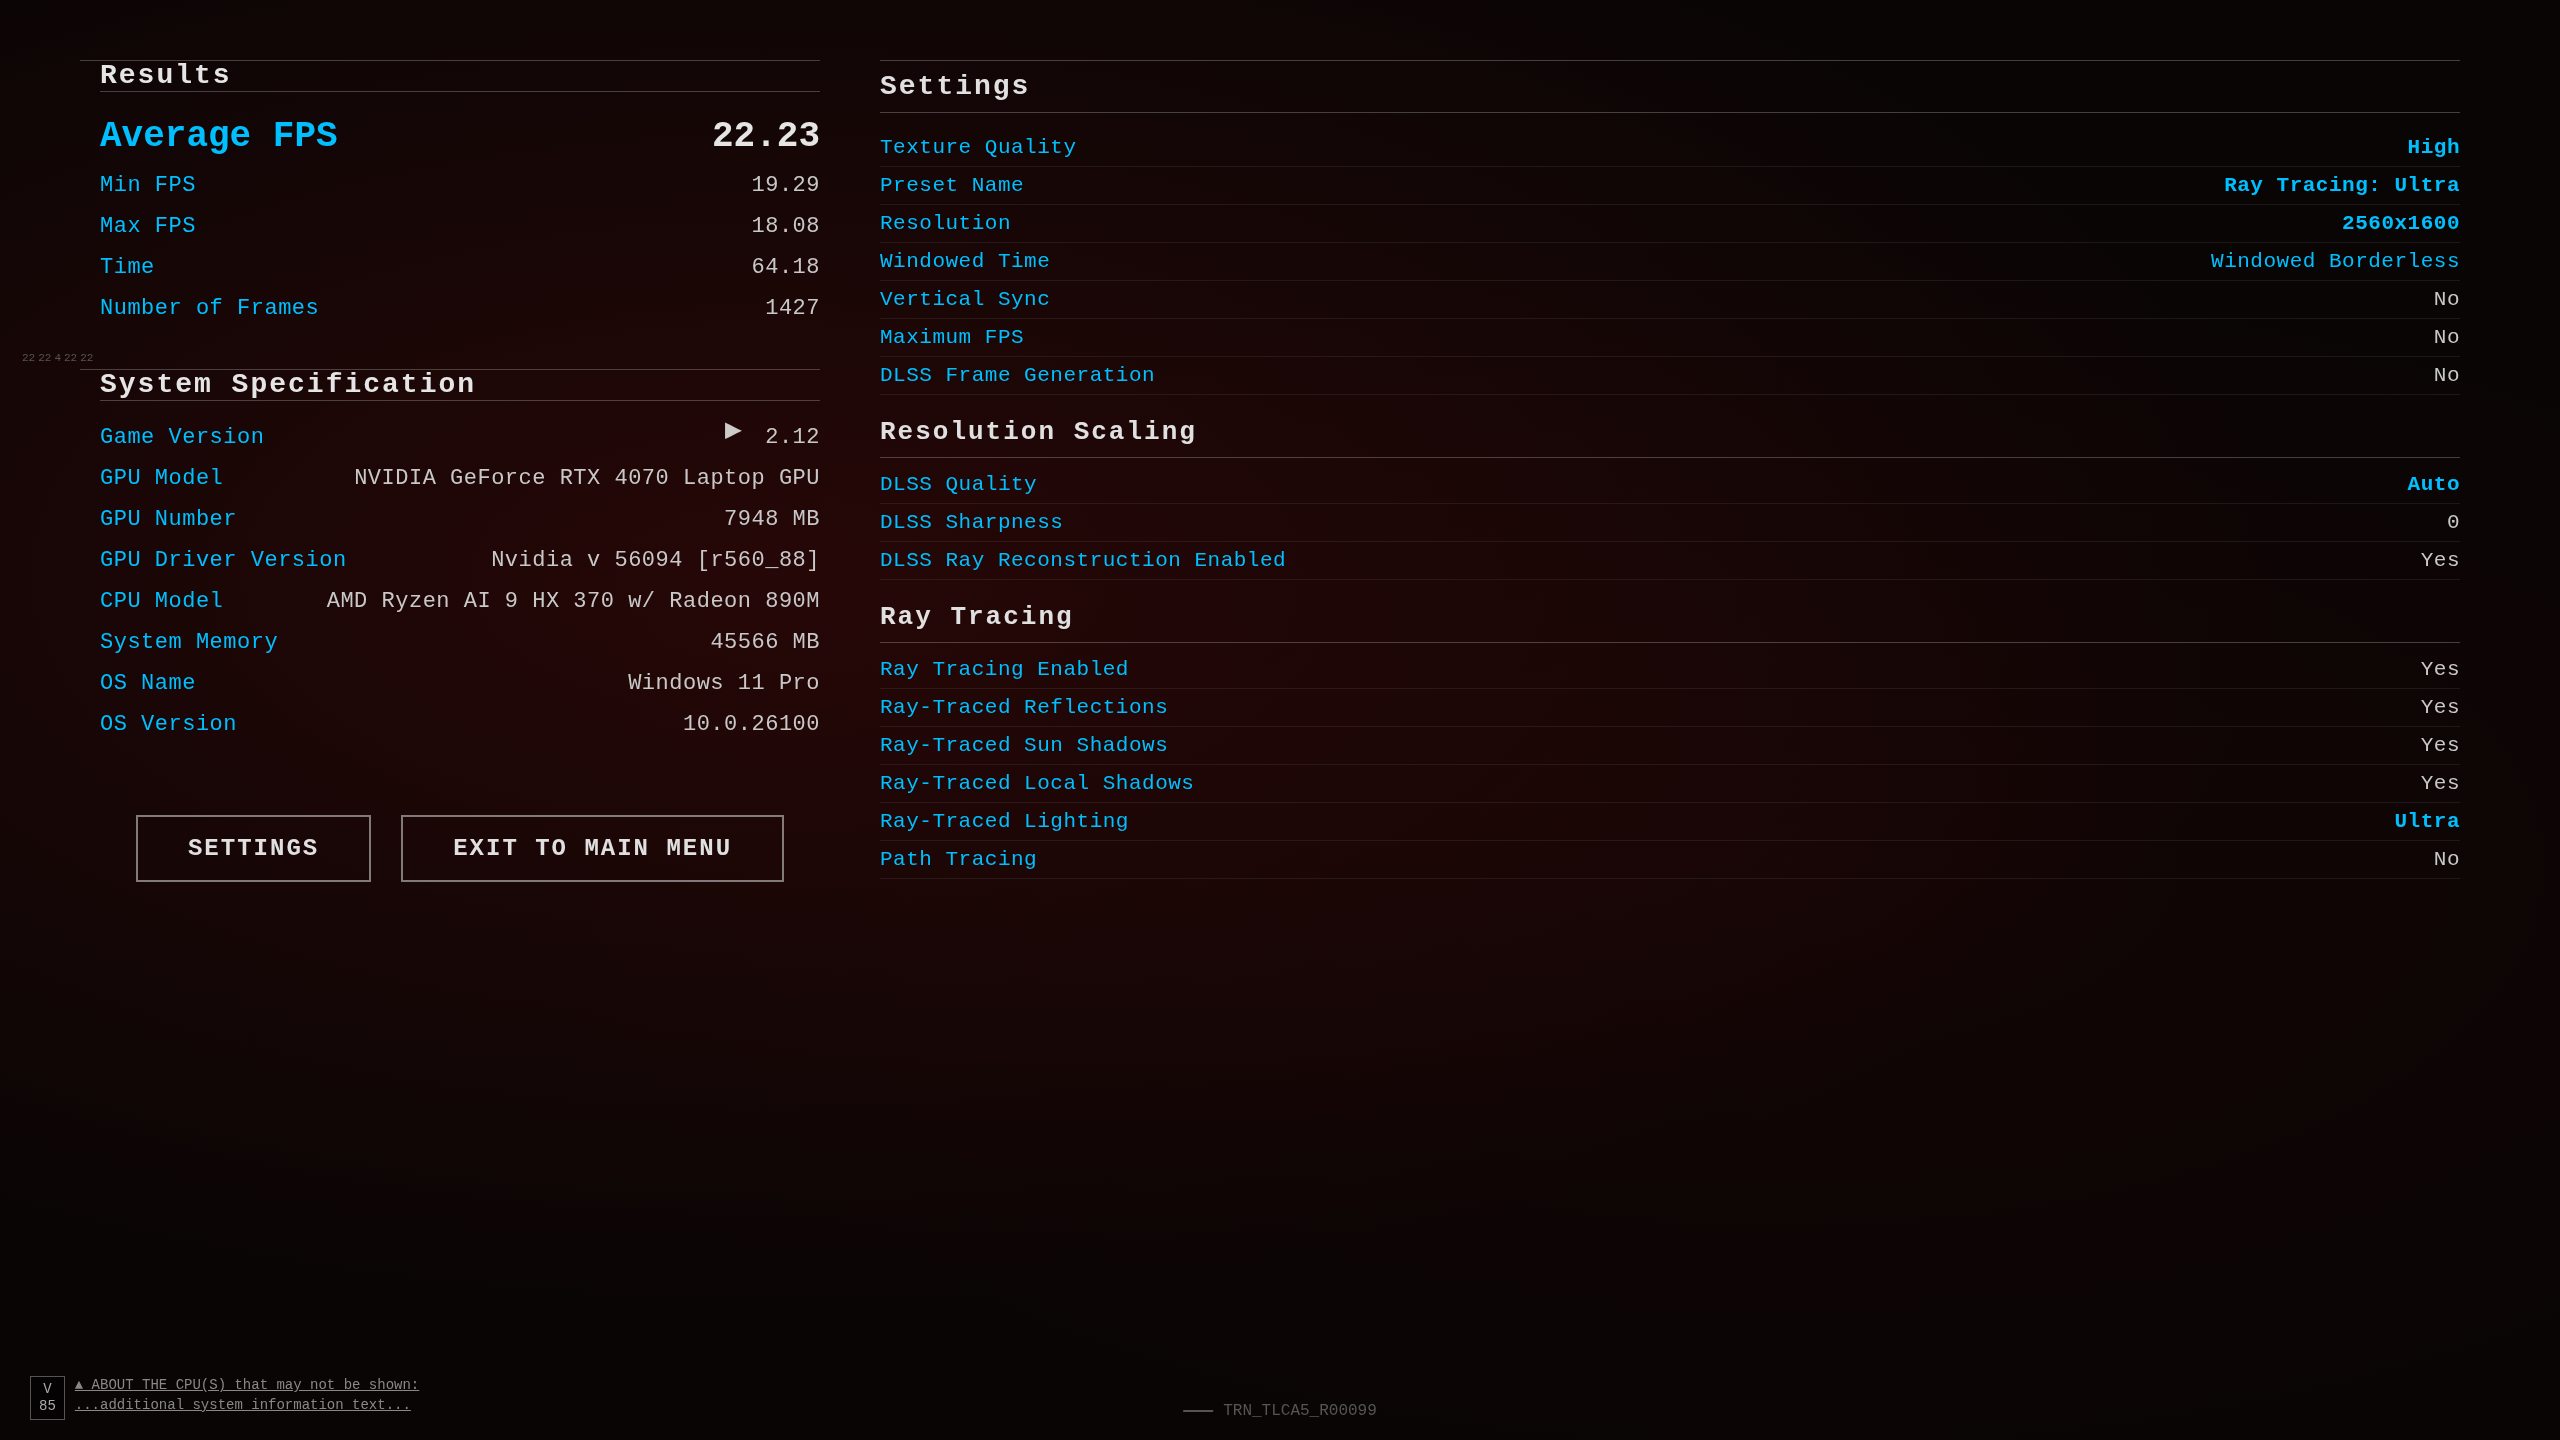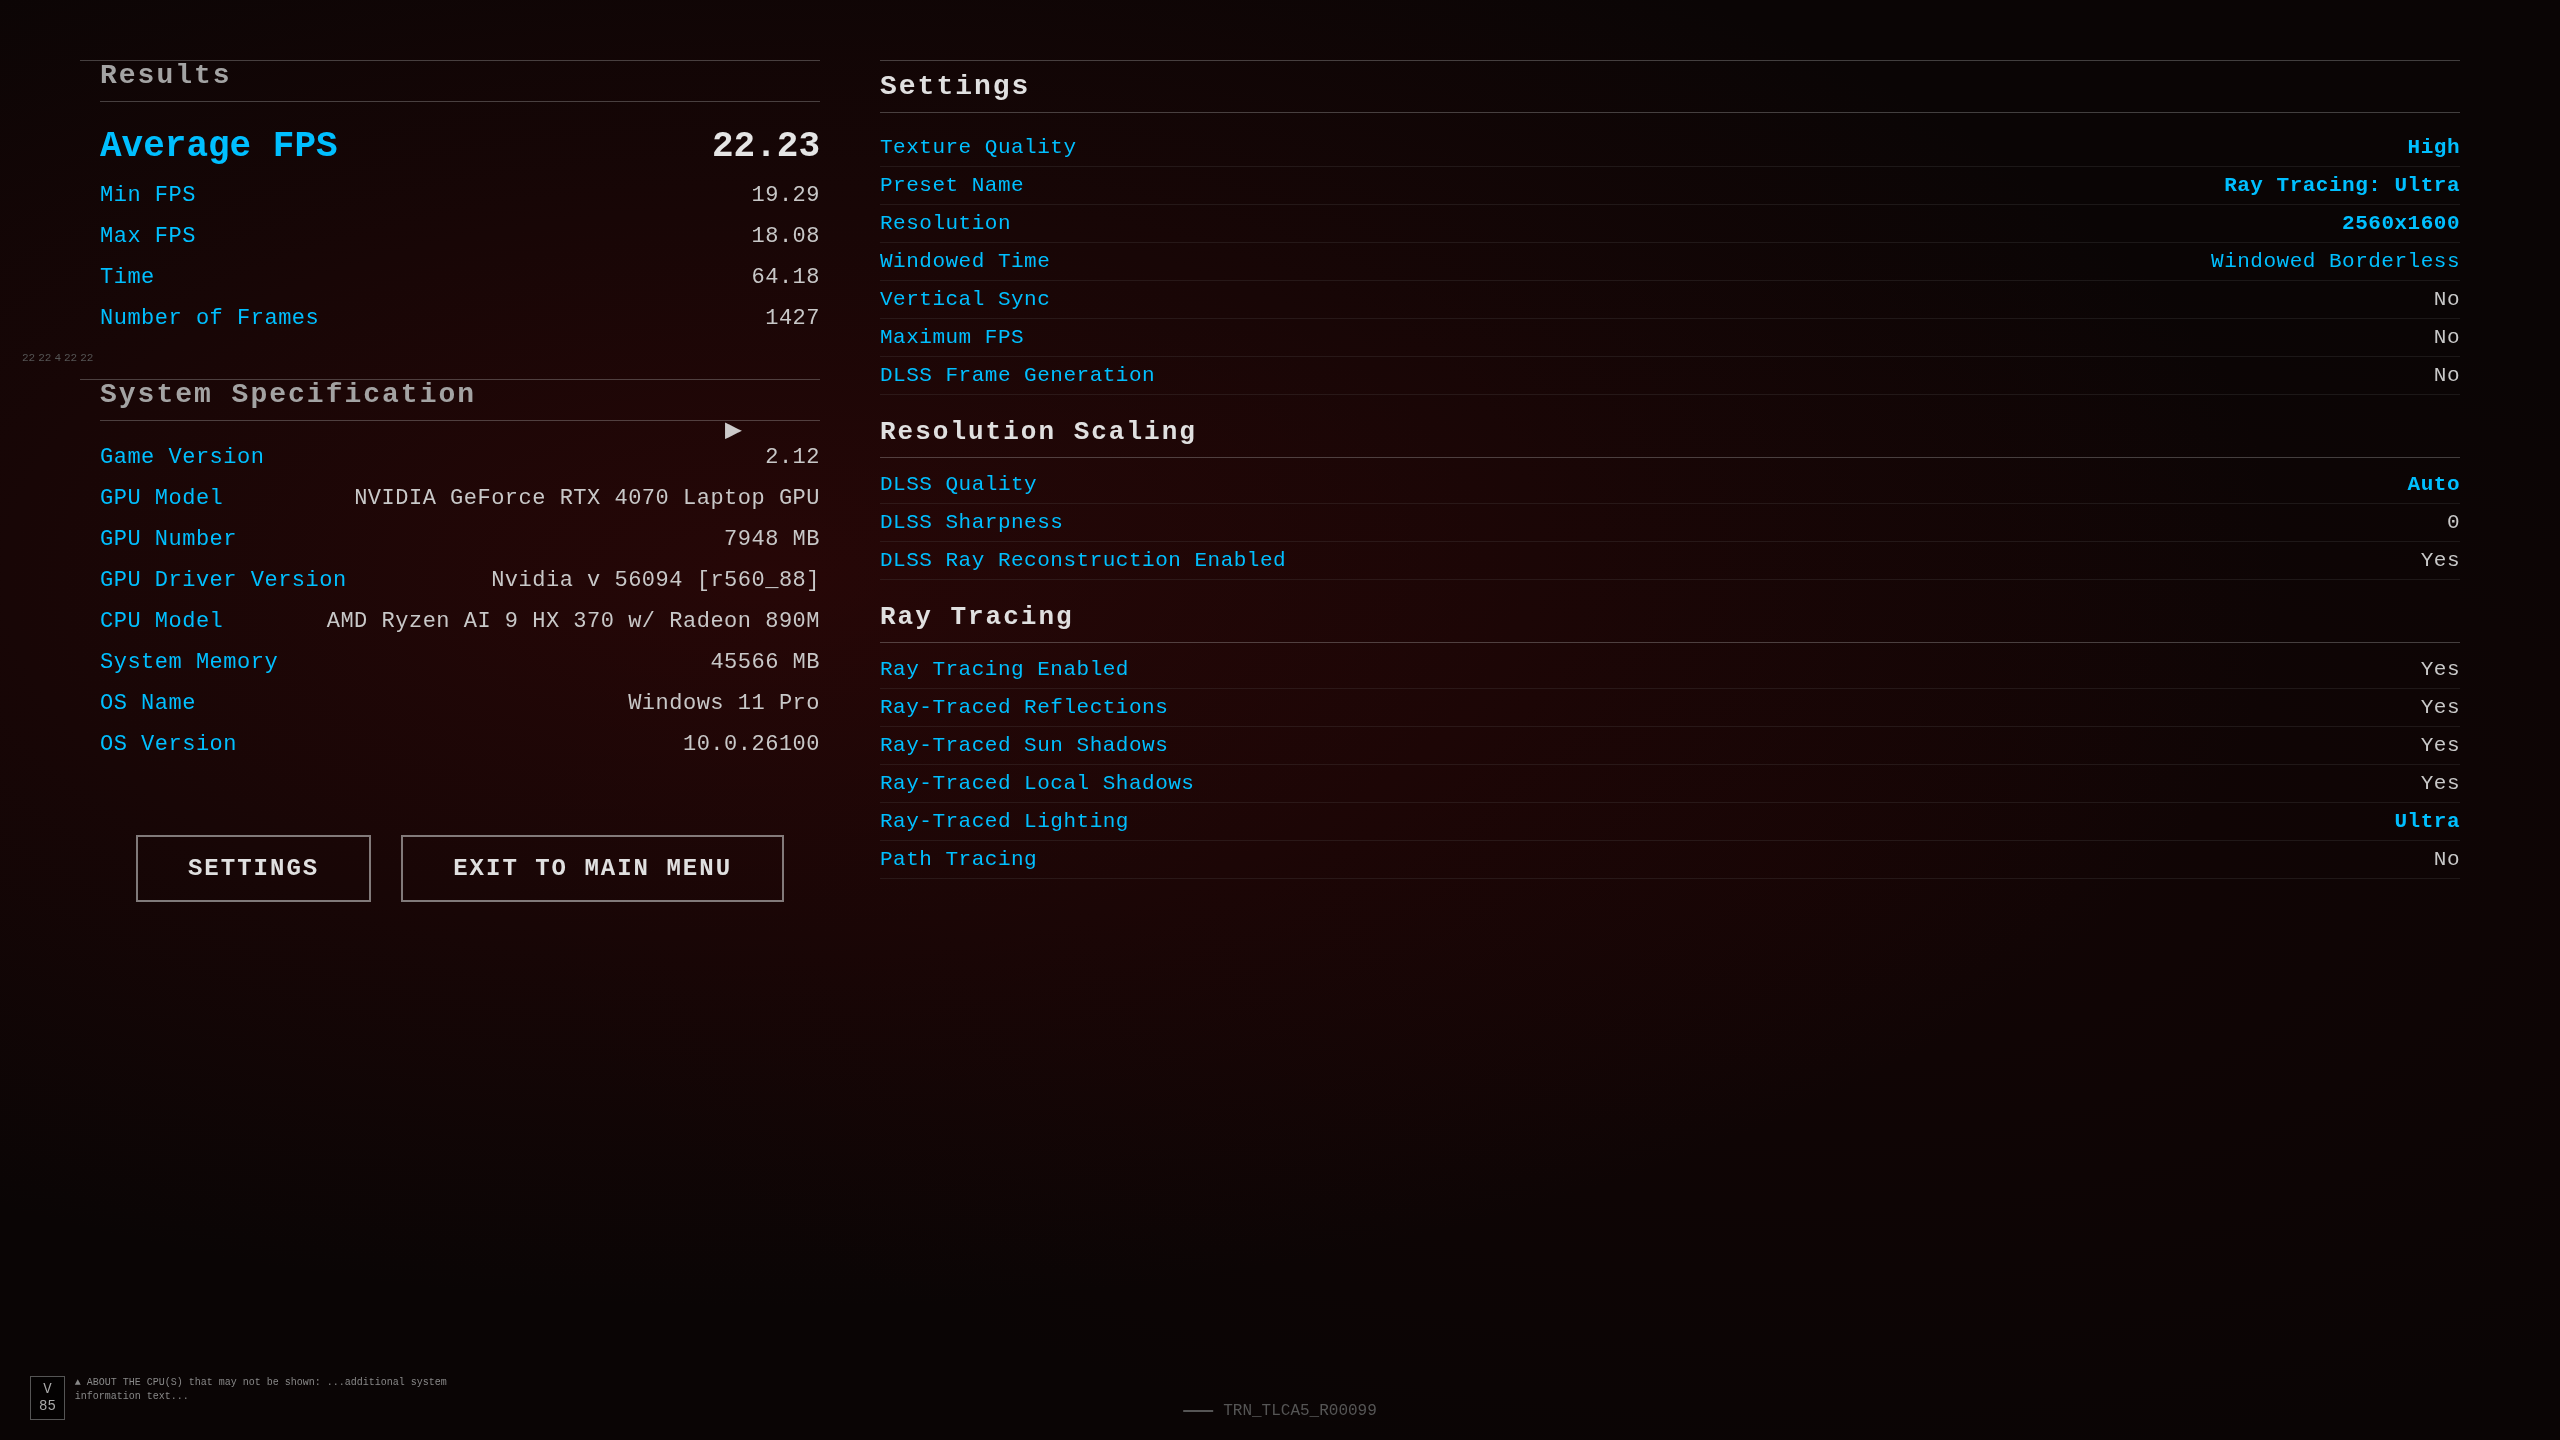--- a/index.html
+++ b/index.html
@@ -42,23 +42,22 @@
       padding-top: 20px;
     }
 
     .section {
       position: relative;
     }
 
     .section-title {
       font-size: 28px;
       font-weight: 600;
-      color: #a3a3a3;
+      color: #e5e5e5;
       letter-spacing: 2px;
-      padding-bottom: 10px;
       margin-bottom: 16px;
       border-bottom: 1px solid rgba(200, 200, 200, 0.3);
     }
 
     .section-title::before {
       content: '';
       position: absolute;
       top: 0;
       left: -20px;
       right: 0;
@@ -193,24 +192,25 @@
       padding: 4px 8px;
       font-size: 14px;
       color: #aaa;
       display: flex;
       flex-direction: column;
       align-items: center;
       line-height: 1.2;
     }
 
     .version-text {
-      font-size: 10px;
+      font-size: 14px;
       color: #888;
       max-width: 400px;
       line-height: 1.4;
+      text-decoration: underline;
     }
 
     .footer-code {
       position: absolute;
       bottom: 20px;
       left: 50%;
       transform: translateX(-50%);
       font-size: 16px;
       color: #555;
       display: flex;

